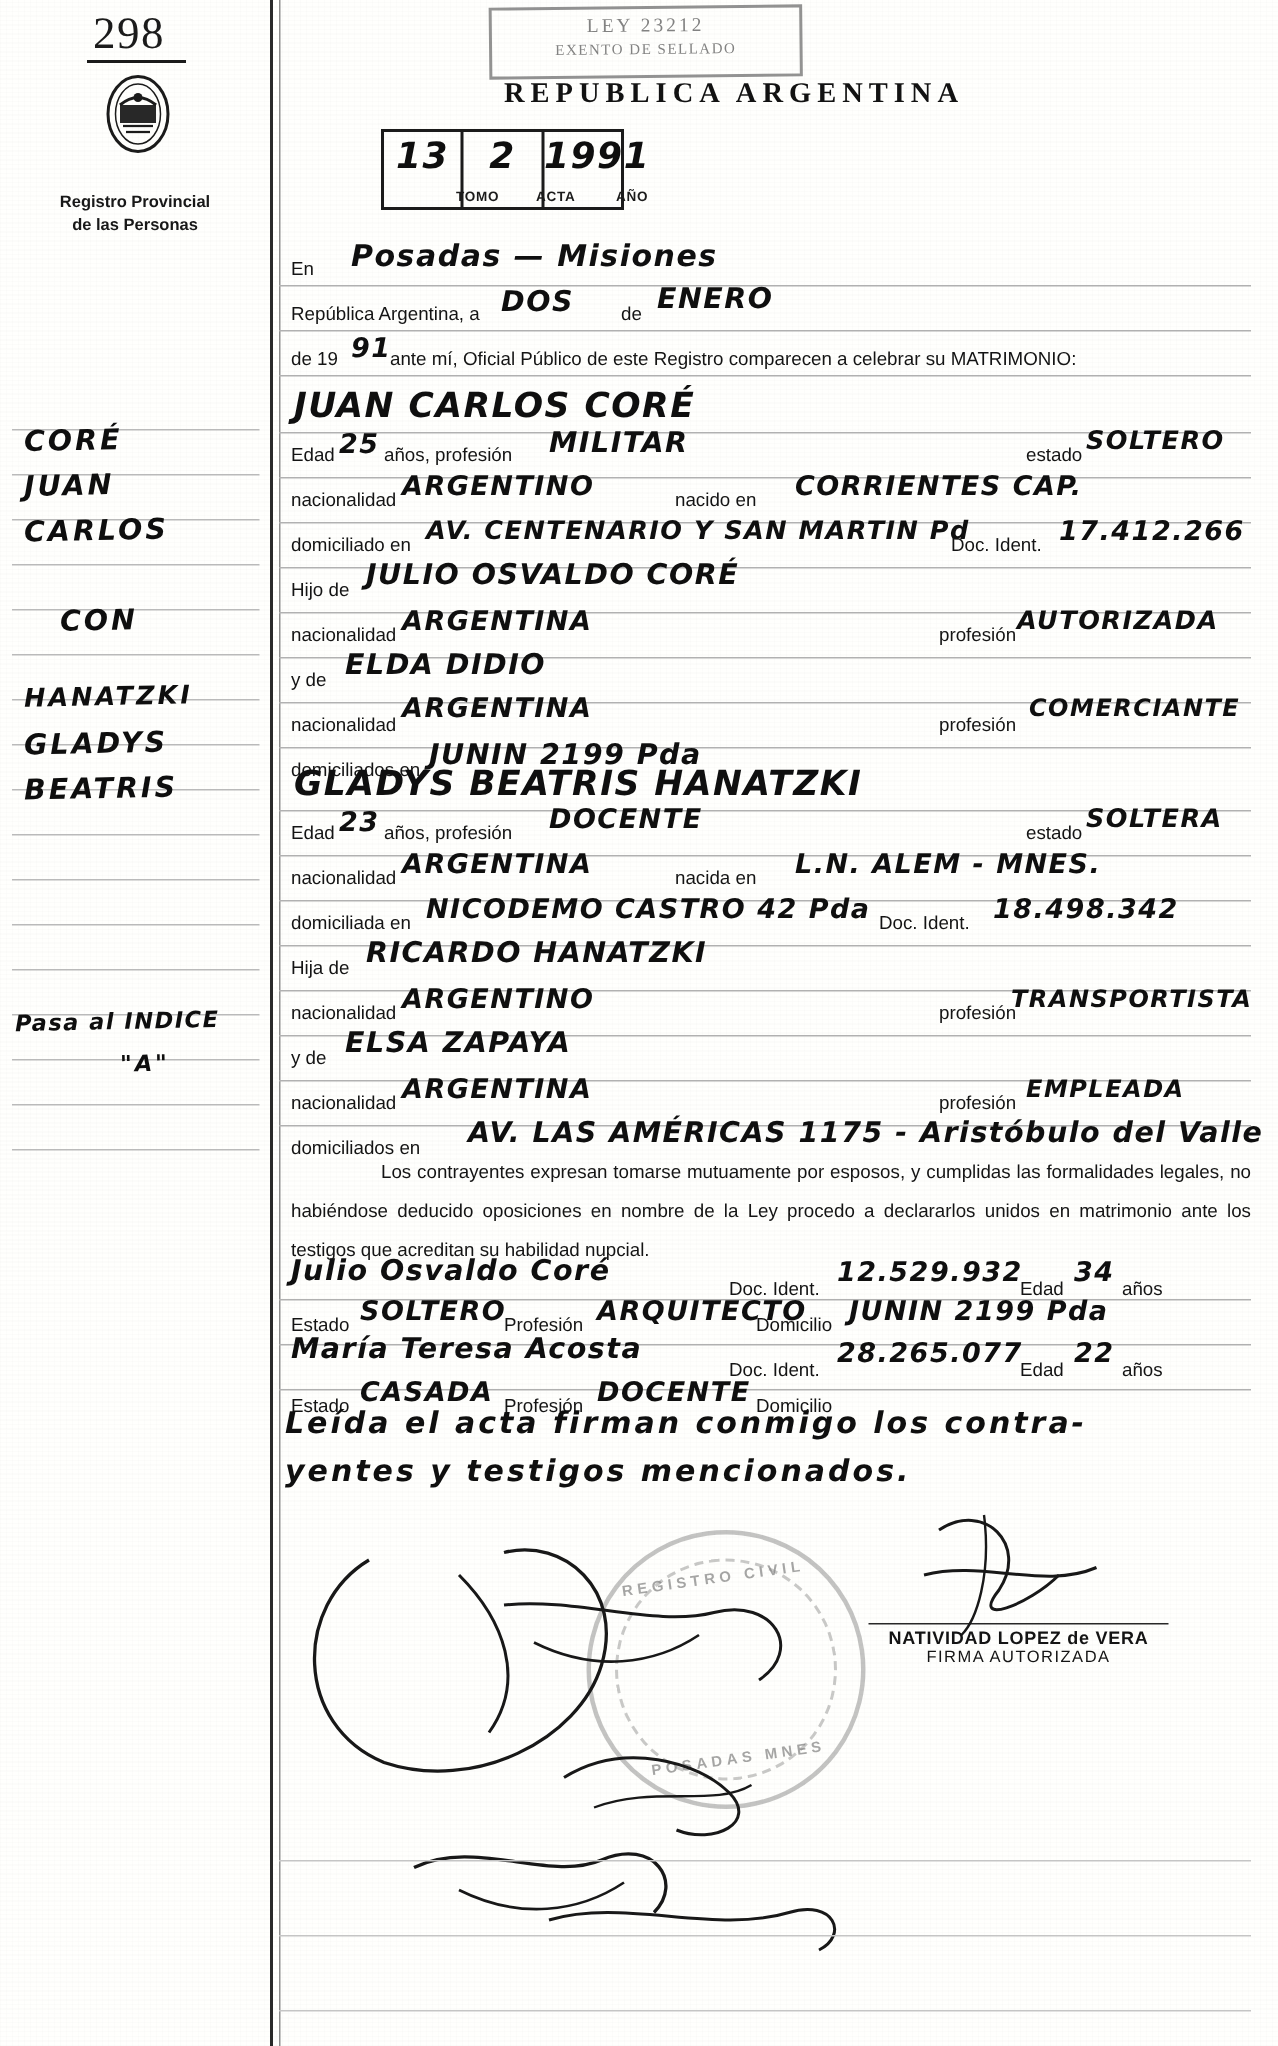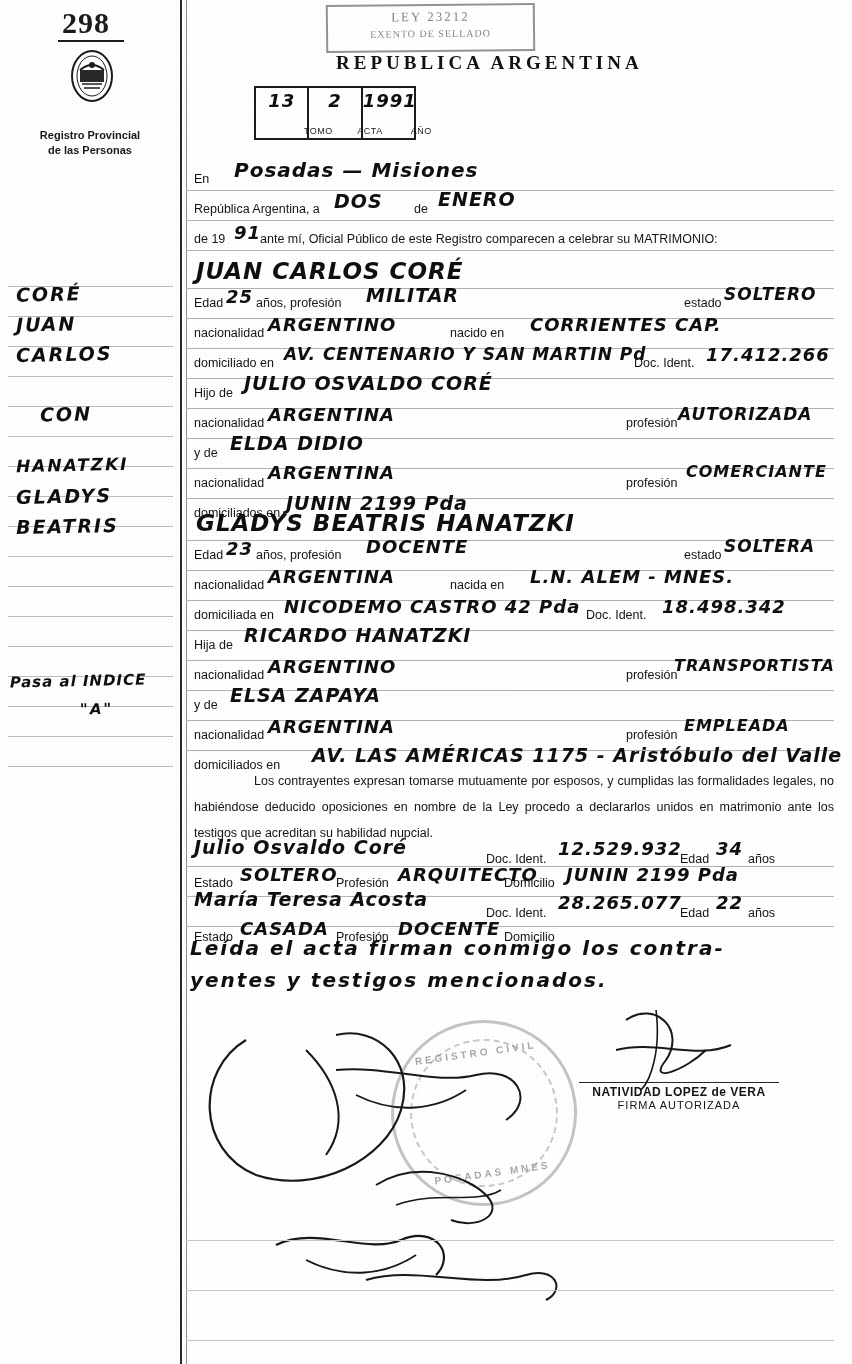--- a/index.html
+++ b/index.html
@@ -51,21 +51,21 @@
     left: 8px;
     width: 165px;
     height: 1px;
     background: #b9b9b9;
   }
   #folio {
     position: absolute;
     left: 62px; top: 6px;
     font-family: "Liberation Serif", serif;
     font-size: 30px;
-    font-weight: 700;
+    font-weight: 400;
     letter-spacing: 1px;
     color: #1d1d1d;
   }
   #folio-underline {
     position: absolute;
     left: 58px; top: 40px;
     width: 66px; height: 2px;
     background: #1d1d1d;
   }
   #crest {
@@ -149,28 +149,28 @@
   .tomo-cell {
     flex: 1;
     position: relative;
     border-right: 2px solid #1d1d1d;
   }
   .tomo-cell:last-child { border-right: none; }
   .tomo-val {
     position: absolute;
     left: 0; right: 0; top: 2px;
     text-align: center;
-    font-size: 18px;
+    font-size: 24px;
   }
   .tomo-cap {
     position: absolute;
     left: 0; right: 0; bottom: 2px;
     text-align: center;
     font-size: 9px;
-    font-weight: 400;
+    font-weight: 700;
     letter-spacing: 0.5px;
     color: #1d1d1d;
     padding-left: 48px;
   }
   #matrimonio-box {
     position: absolute;
     left: 342px; top: 94px;
     width: 240px; height: 38px;
     border: 2px solid #1d1d1d;
     display: flex;

